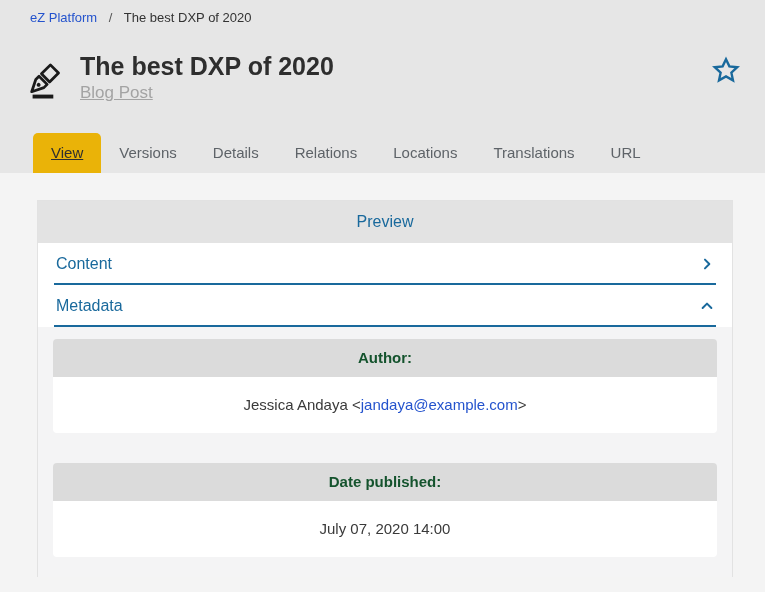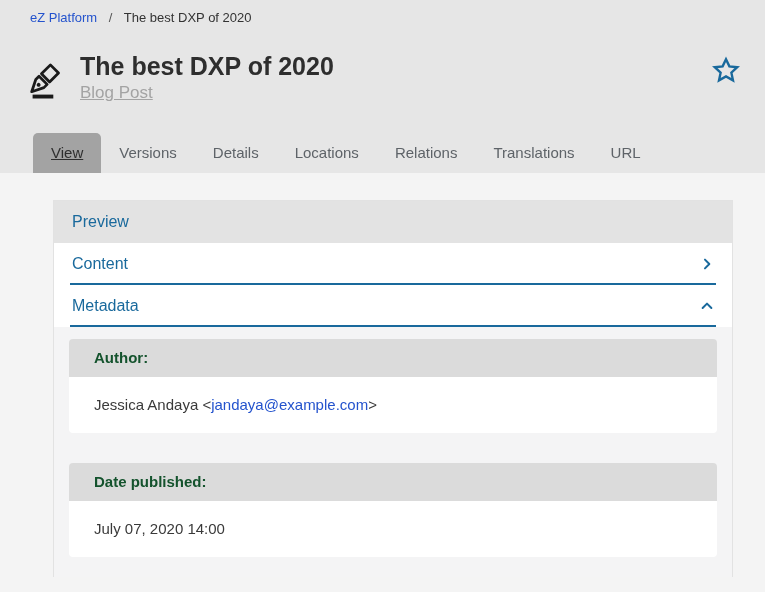--- a/index.html
+++ b/index.html
@@ -24,23 +24,23 @@
   .pen-wrap{width:46px;height:46px;flex:0 0 auto;margin-right:6px;margin-top:2px;}
   .title-block h1{margin:0;font-size:25px;line-height:28px;font-weight:bold;color:#2e2e2e;}
   .subtitle{margin-top:2px;font-size:17px;line-height:22px;color:#a3a3a3;text-decoration:underline;}
   .star-btn{margin-left:auto;margin-top:4px;background:none;border:none;padding:0;cursor:pointer;line-height:0;}
   .tabs{display:flex;margin-top:29px;padding-left:33px;}
   .tab{
     appearance:none;background:transparent;border:none;cursor:pointer;
     padding:10px 18px;font-size:15px;line-height:20px;color:#5e6368;
     border-radius:5px 5px 0 0;font-family:inherit;
   }
-  .tab.active{background:#a3a3a3;color:#2f2f2f;text-decoration:underline;}
+  .tab.active{background:#eab308;color:#2f2f2f;text-decoration:underline;}
   
-  .content{background:#f4f4f4;padding:27px 32px 15px 53px;height:419px;}
+  .content{background:#f4f4f4;padding:27px 32px 15px 37px;height:419px;text-align:center;}
   .panel{
     background:#fff;border:1px solid #e2e2e2;height:377px;
     display:flex;flex-direction:column;
   }
   .panel-header{
     background:#e3e3e3;padding:11px 18px;font-size:16px;line-height:20px;
     color:var(--accent-blue);
   }
   .section-row{
     display:flex;align-items:center;justify-content:space-between;
@@ -89,22 +89,22 @@
       <svg width="30" height="30" viewBox="0 0 24 24">
         <path d="M12 2.6 L14.7 8.3 L21 9 L16.3 13.3 L17.6 19.5 L12 16.3 L6.4 19.5 L7.7 13.3 L3 9 L9.3 8.3 Z" fill="none" stroke="#19699c" stroke-width="1.9" stroke-linejoin="miter"></path>
       </svg>
     </button>
   </div>
 
   <div class="tabs">
     <button class="tab active">View</button>
     <button class="tab">Versions</button>
     <button class="tab">Details</button>
+    <button class="tab">Relations</button>
     <button class="tab">Locations</button>
-    <button class="tab">Relations</button>
     <button class="tab">Translations</button>
     <button class="tab">URL</button>
   </div>
 </div>
 
 <main class="content">
   <section class="panel">
     <div class="panel-header">
       <span>Preview</span>
     </div>

